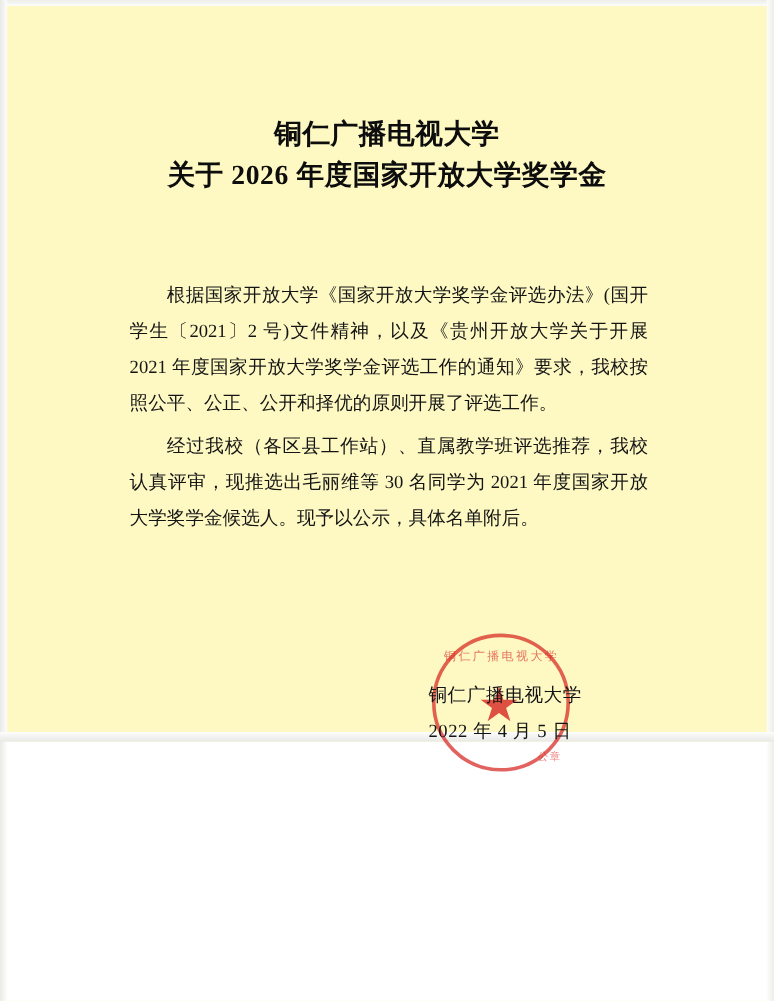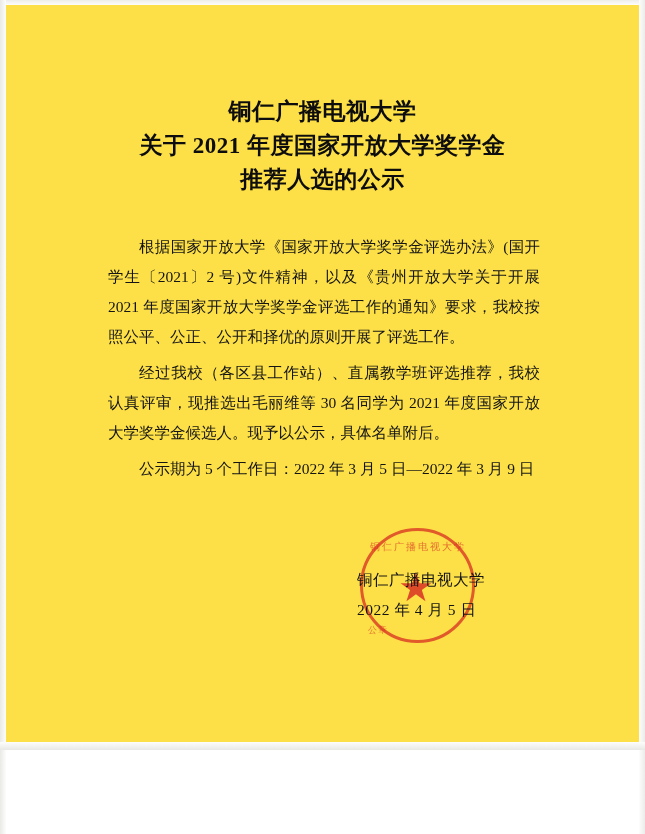--- a/index.html
+++ b/index.html
@@ -12,22 +12,22 @@
     background: #ffffff;
     font-family: "Liberation Serif", "DejaVu Serif", serif;
     color: #111111;
     overflow: hidden;
     position: relative;
   }
   .page {
     position: absolute;
     left: 0; top: 0;
     width: 645px;
-    height: 750px;
-    background: #fde047;
+    height: 618px;
+    background: #fef9c3;
   }
   
   .scan-edge-left {
     position: absolute;
     left: 0; top: 0;
     width: 6px; height: 834px;
     background: linear-gradient(to right, #e9e9e6, #fdfdfc);
   }
   .scan-edge-right {
     position: absolute;
@@ -121,21 +121,21 @@
     text-align: center;
     font-size: 10px;
     color: rgba(214, 38, 32, 0.62);
     letter-spacing: 2px;
   }
   .seal .seal-bottom-text {
     position: absolute;
     left: 8px;
     bottom: 16px;
     width: 100px;
-    text-align: left;
+    text-align: right;
     font-size: 9px;
     color: rgba(214, 38, 32, 0.55);
     letter-spacing: 1px;
     margin-top: 33px;
   }
 
   .signature {
     position: absolute;
     left: 357px;
     top: 565px;
@@ -158,28 +158,26 @@
 
 <div class="page">
 
   <div class="scan-edge-top"></div>
   <div class="scan-edge-left"></div>
   <div class="scan-edge-right"></div>
   <div class="scan-edge-bottom"></div>
 
   <div class="doc-title">
     <span class="tline">铜仁广播电视大学</span>
-    <span class="tline">关于 2021 年度国家开放大学奖学金</span>
-    <span class="tline">推荐人选的公示</span>
+    <span class="tline">关于 2026 年度国家开放大学奖学金</span>
   </div>
 
   <div class="body-text">
     <p class="para">根据国家开放大学《国家开放大学奖学金评选办法》(国开学生〔2021〕2 号)文件精神，以及《贵州开放大学关于开展 2021 年度国家开放大学奖学金评选工作的通知》要求，我校按照公平、公正、公开和择优的原则开展了评选工作。</p>
     <p class="para">经过我校（各区县工作站）、直属教学班评选推荐，我校认真评审，现推选出毛丽维等 30 名同学为 2021 年度国家开放大学奖学金候选人。现予以公示，具体名单附后。</p>
-    <p class="para tight">公示期为 5 个工作日：2022 年 3 月 5 日—2022 年 3 月 9 日</p>
   </div>
 
   <div class="seal">
     <div class="ring"></div>
     <div class="seal-top-text">铜仁广播电视大学</div>
     <div class="star">★</div>
     <div class="seal-bottom-text">公章</div>
   </div>
 
   <div class="signature">

